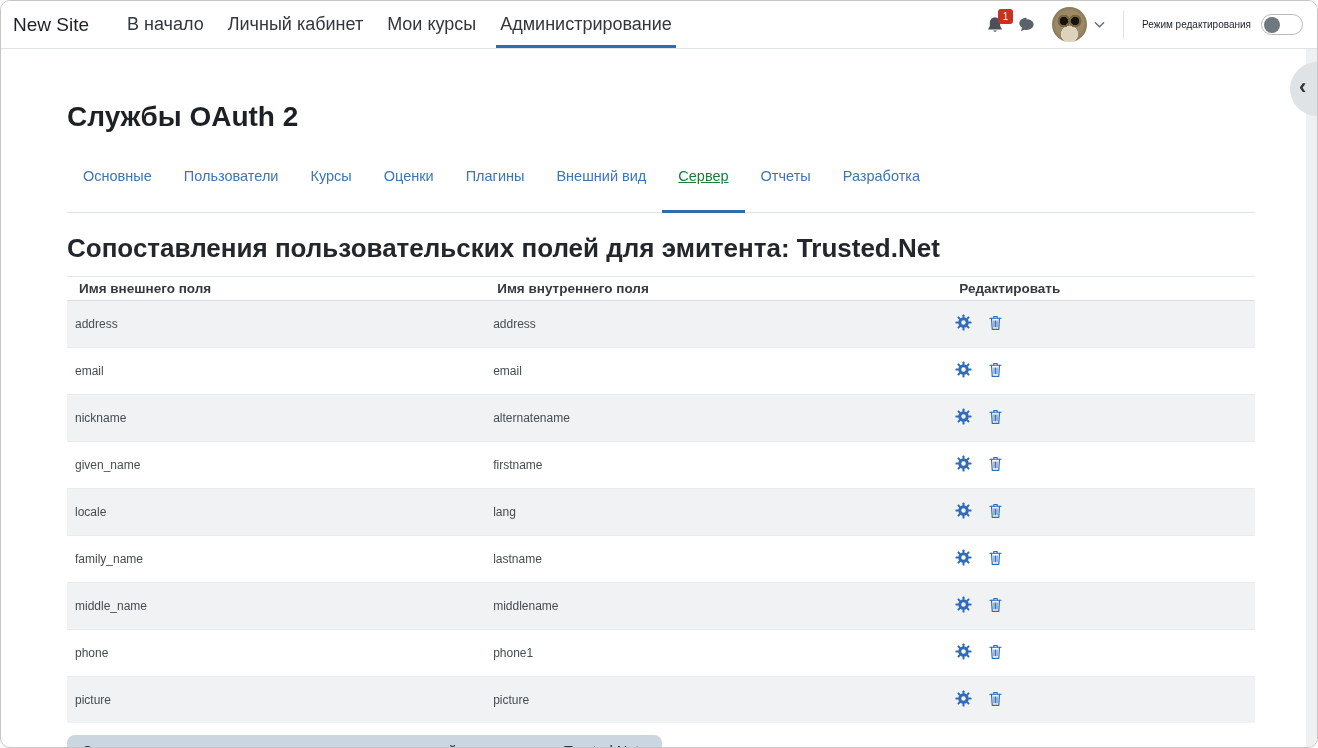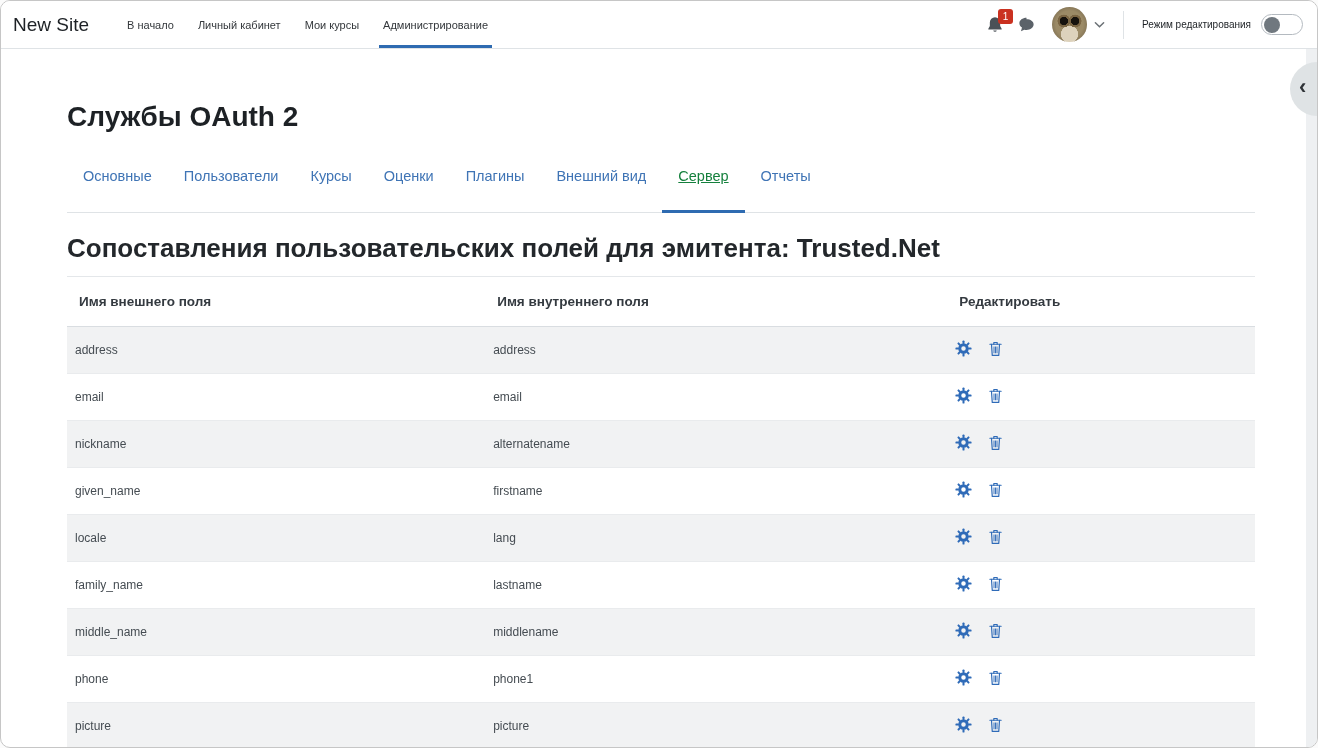--- a/index.html
+++ b/index.html
@@ -13,21 +13,21 @@
   
   .navbar {
     height: 48px; display: flex; align-items: stretch;
     background: #fff; border-bottom: 1px solid #dfe3e6;
     padding: 0 14px 0 12px;
   }
   .brand { display: flex; align-items: center; font-size: 19px; color: #1d2125; margin-right: 26px; cursor: pointer; }
   .nav-links { display: flex; align-items: stretch; }
   .nav-link {
     display: flex; align-items: center; padding: 0 12px;
-    font-size: 11px; color: #33373b; text-decoration: none; position: relative; cursor: pointer;
+    font-size: 18px; color: #33373b; text-decoration: none; position: relative; cursor: pointer;
   }
   .nav-link.active::after {
     content: ""; position: absolute; left: 8px; right: 8px; bottom: 0; height: 3px; background: #2e6bb1;
   }
   .nav-right { margin-left: auto; display: flex; align-items: center; }
   .icon-wrap { position: relative; padding: 6px; cursor: pointer; display: flex; align-items: center; }
   .badge {
     position: absolute; top: 0; right: -2px; min-width: 15px; height: 15px;
     background: #ca3120; color: #fff; font-size: 10px; line-height: 15px;
     text-align: center; border-radius: 3px; padding: 0 3px;
@@ -73,21 +73,21 @@
     padding: 9px 16px 26px; font-size: 14.5px; color: #3f74b5;
     text-decoration: none; cursor: pointer; margin-bottom: -1px; border-bottom: 3px solid transparent;
   }
   .tab.active { color: #15803d; border-bottom-color: #2e6bb1; text-decoration: underline; }
 
   .section-heading { margin: 20px 0 12px; font-size: 26px; font-weight: 700; color: #23272b; }
 
   table.mapping { width: 100%; border-collapse: collapse; }
   .mapping th {
     text-align: left; font-size: 13.5px; font-weight: 700; color: #343a40;
-    padding: 17px 12px; border-top: 1px solid #e4e7ea; border-bottom: 1px solid #d9dde1;
+    padding: 4px 12px; border-top: 1px solid #e4e7ea; border-bottom: 1px solid #d9dde1;
   }
   .mapping th:nth-child(1) { width: 35.2%; }
   .mapping th:nth-child(2) { width: 38.9%; }
   .mapping td { font-size: 12px; color: #454c52; padding: 13px 8px; }
   .mapping tbody tr:nth-child(odd)  { background: #f1f2f3; }
   .mapping tbody tr:nth-child(even) { background: #fff; }
   .mapping tbody tr { border-top: 1px solid #e9ebed; }
   .td-actions { white-space: nowrap; }
   .icon-btn { display: inline-block; cursor: pointer; margin-right: 12px; vertical-align: middle; }
 
@@ -165,20 +165,21 @@
         <a class="tab">Оценки</a>
 
         <a class="tab">Плагины</a>
 
         <a class="tab">Внешний вид</a>
 
         <a class="tab active">Сервер</a>
 
         <a class="tab">Отчеты</a>
 
+        <a class="tab">Разработка</a>
       </div>
 
     <h2 class="section-heading">Сопоставления пользовательских полей для эмитента: Trusted.Net</h2>
 
     <table class="mapping">
       <thead>
         <tr>
           <th>Имя внешнего поля</th>
           <th>Имя внутреннего поля</th>
           <th>Редактировать</th>

